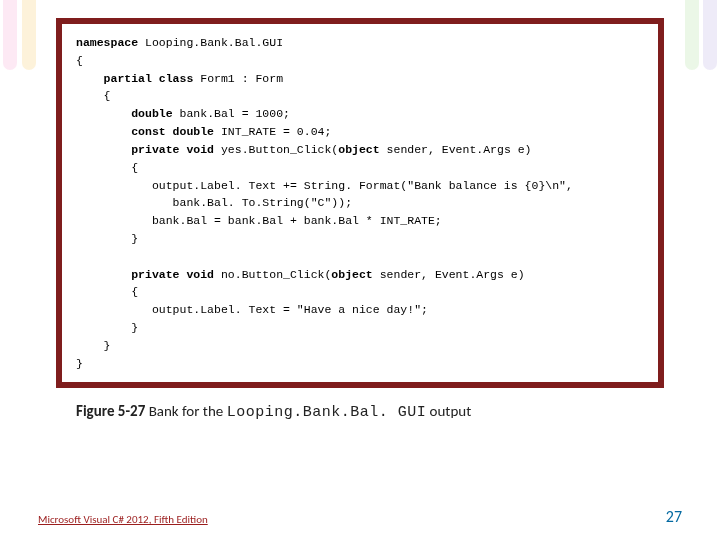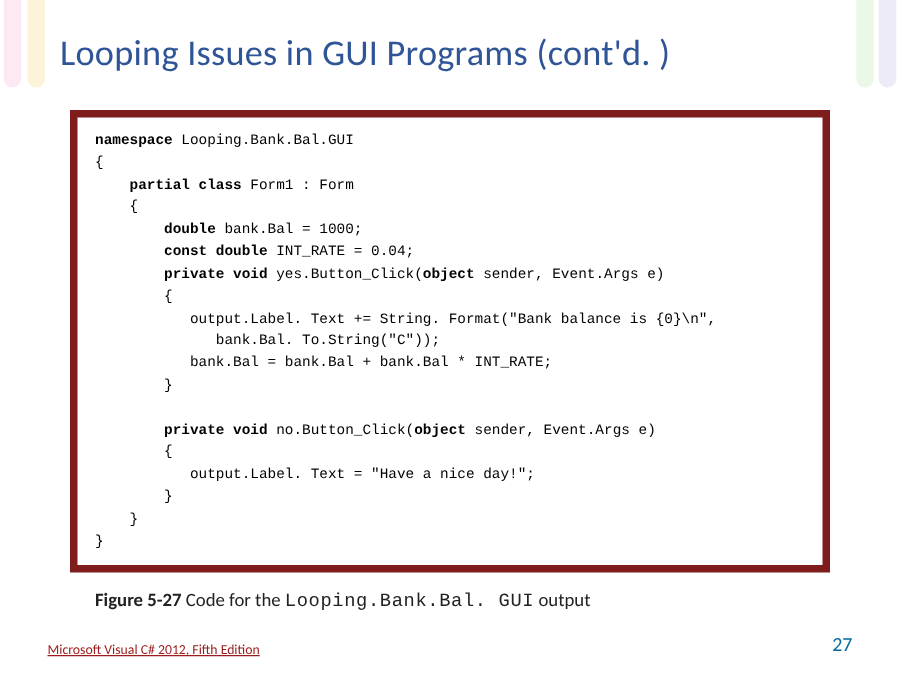--- a/index.html
+++ b/index.html
@@ -87,21 +87,20 @@
 
 <div class="bg-bars" id="bars">
     <span style="left: 3px; background: rgb(247, 177, 214);"></span>
     <span style="left: 22px; background: rgb(248, 210, 122);"></span>
     <span style="left: 685px; background: rgb(183, 227, 168);"></span>
     <span style="left: 703px; background: rgb(195, 182, 230);"></span>
   </div>
 
 <div class="slide">
 
-  <h1 class="title">Looping Issues in GUI Programs (cont'd. )</h1>
 
   <div class="codebox"><span class="kw">namespace</span><span> Looping.Bank.Bal.GUI</span>
 <span>{</span>
 <span class="kw">    partial class</span><span> Form1 : Form</span>
 <span>    {</span>
 <span class="kw">        double</span><span> bank.Bal = 1000;</span>
 <span class="kw">        const double</span><span> INT_RATE = 0.04;</span>
 <span class="kw">        private void</span><span> yes.Button_Click(</span><span class="kw">object</span><span> sender, Event.Args e)</span>
 <span>        {</span>
 <span>           output.Label. Text += String. Format("Bank balance is {0}\n",</span>
@@ -110,21 +109,21 @@
 <span>        }</span>
 <span> </span>
 <span class="kw">        private void</span><span> no.Button_Click(</span><span class="kw">object</span><span> sender, Event.Args e)</span>
 <span>        {</span>
 <span>           output.Label. Text = "Have a nice day!";</span>
 <span>        }</span>
 <span>    }</span>
 <span>}</span></div>
 
   <div class="caption">
-    <span class="fignum">Figure 5-27</span><span> Code for the </span><span class="prog">Looping.Bank.Bal. GUI</span><span> output</span>
+    <span class="fignum">Figure 5-27</span><span> Bank for the </span><span class="prog">Looping.Bank.Bal. GUI</span><span> output</span>
   </div>
 
   <div class="footer">
     <span class="book">Microsoft Visual C# 2012, Fifth Edition</span>
     <span class="page">27</span>
   </div>
 
 </div>
 
 </body></html>

